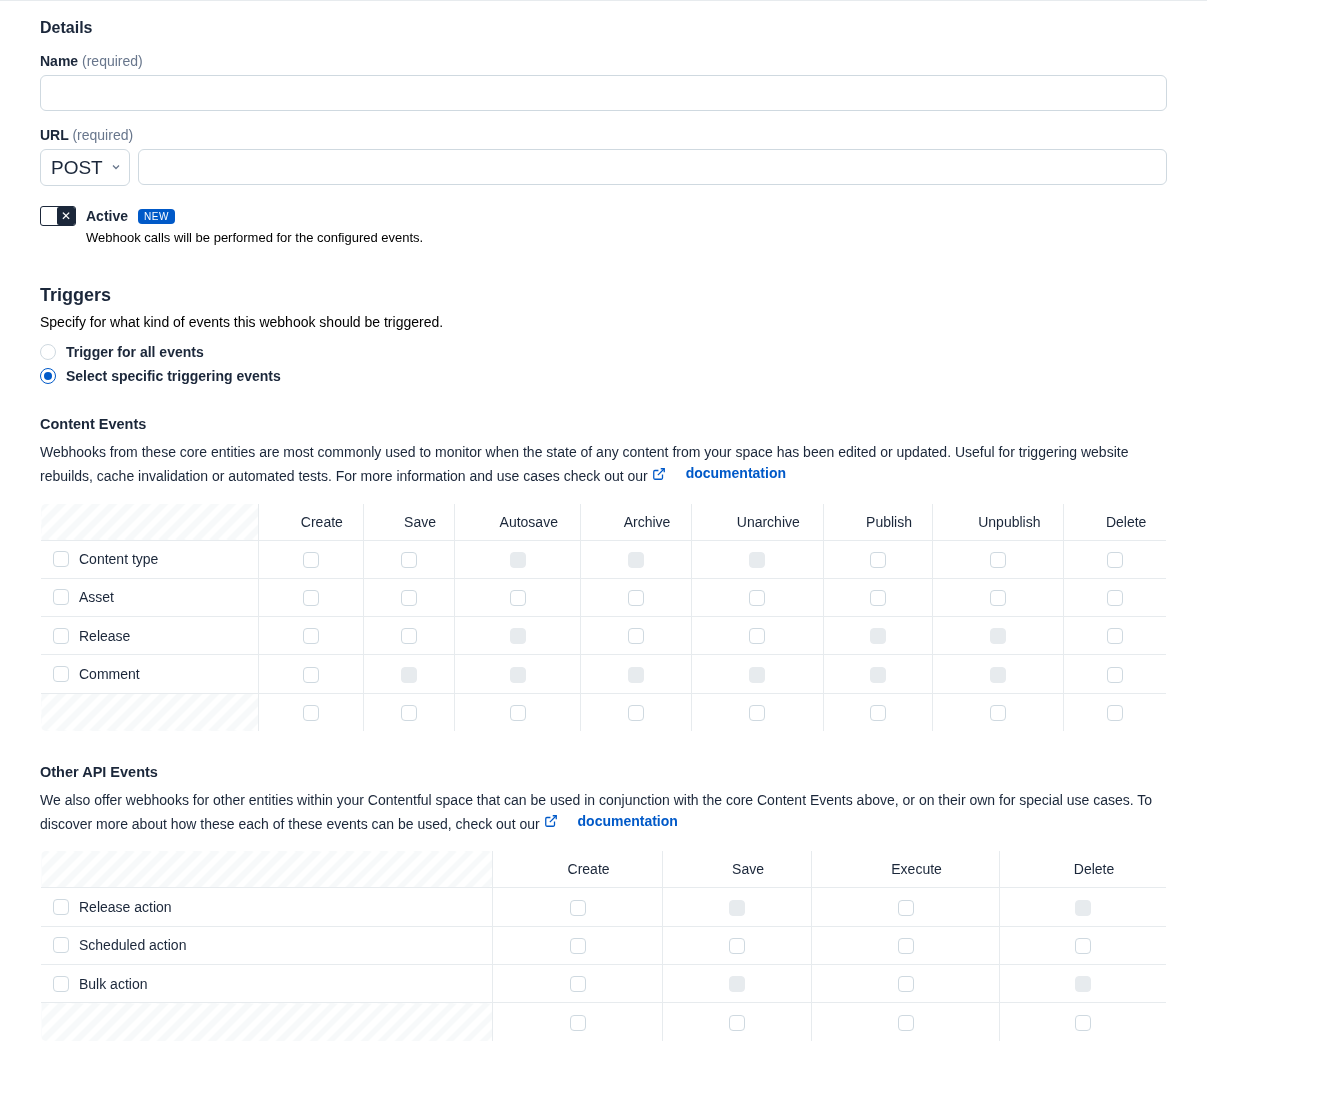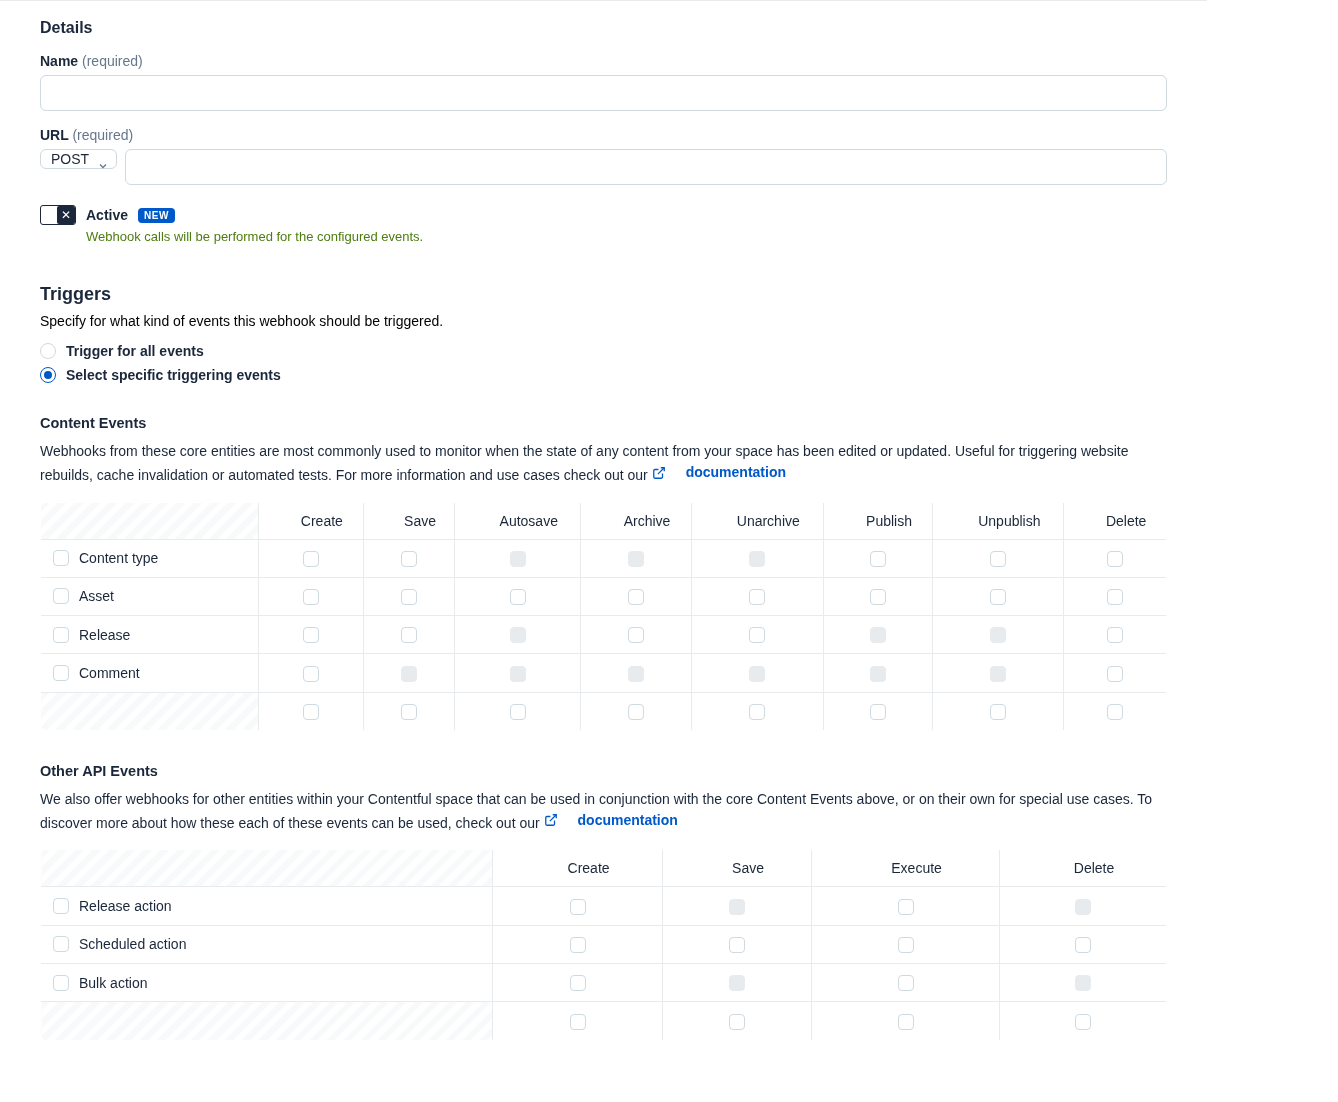--- a/index.html
+++ b/index.html
@@ -40,25 +40,25 @@
     padding: 0 10px;
     font-size: 14px;
     color: #1b273a;
     background: #fff;
   }
   .url-row {
     display: flex;
     gap: 8px;
   }
   .select-method {
-    height: 20px;
+    height: 37px;
     border: 1px solid #cfd9e0;
     border-radius: 6px;
     padding: 0 26px 0 10px;
-    font-size: 14px;
+    font-size: 19px;
     color: #1b273a;
     background: #fff;
     appearance: none;
     position: relative;
   }
   .select-wrap {
     position: relative;
   }
   .select-wrap .chev {
     position: absolute;
@@ -97,27 +97,27 @@
     font-size: 12px;
     line-height: 1;
   }
   .toggle-label {
     font-weight: 600;
   }
   .badge-new {
     background: #0059c8;
     color: #fff;
     font-size: 10px;
-    font-weight: 700;
+    font-weight: 400;
     border-radius: 4px;
     padding: 2px 6px;
     letter-spacing: 0.5px;
   }
   .help-text {
-    color: #4d7c0f;
+    color: #000000;
     font-size: 13px;
     margin-top: 4px;
     margin-left: 46px;
   }
   .section-heading.triggers {
     font-size: 18px;
     margin-top: 40px;
   }
   .desc {
     color: #000000;

